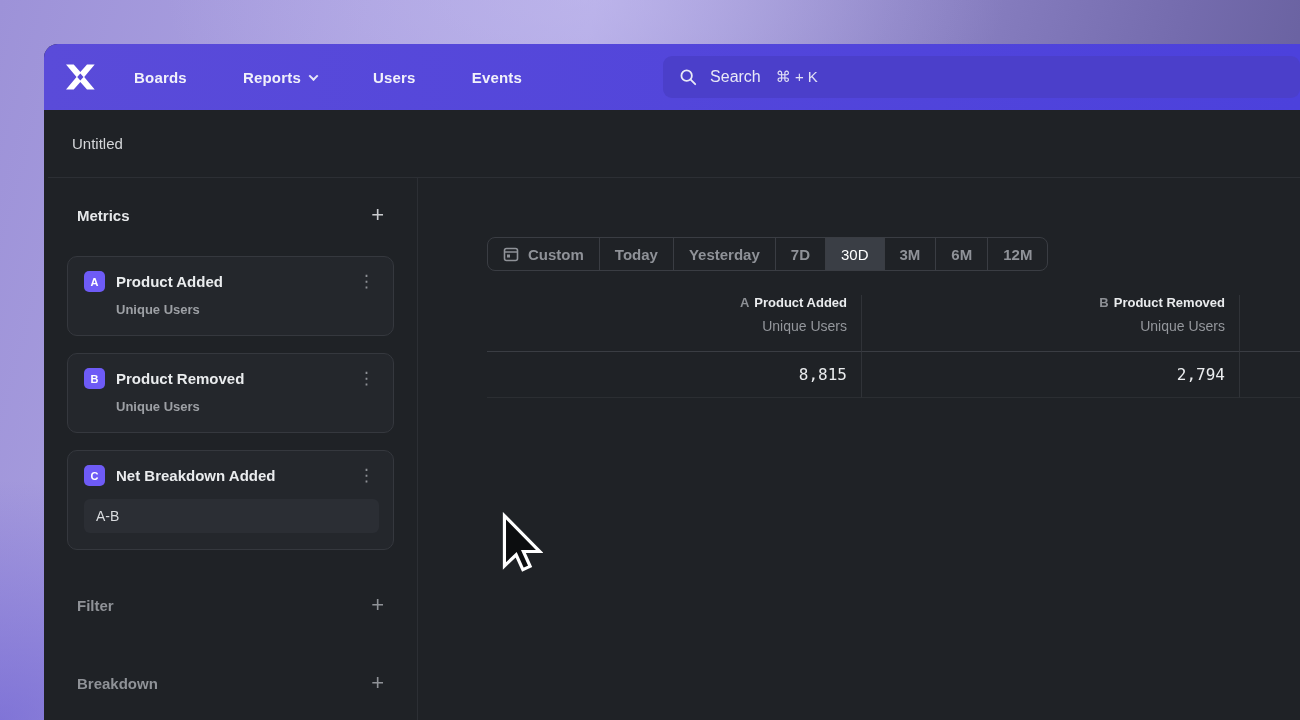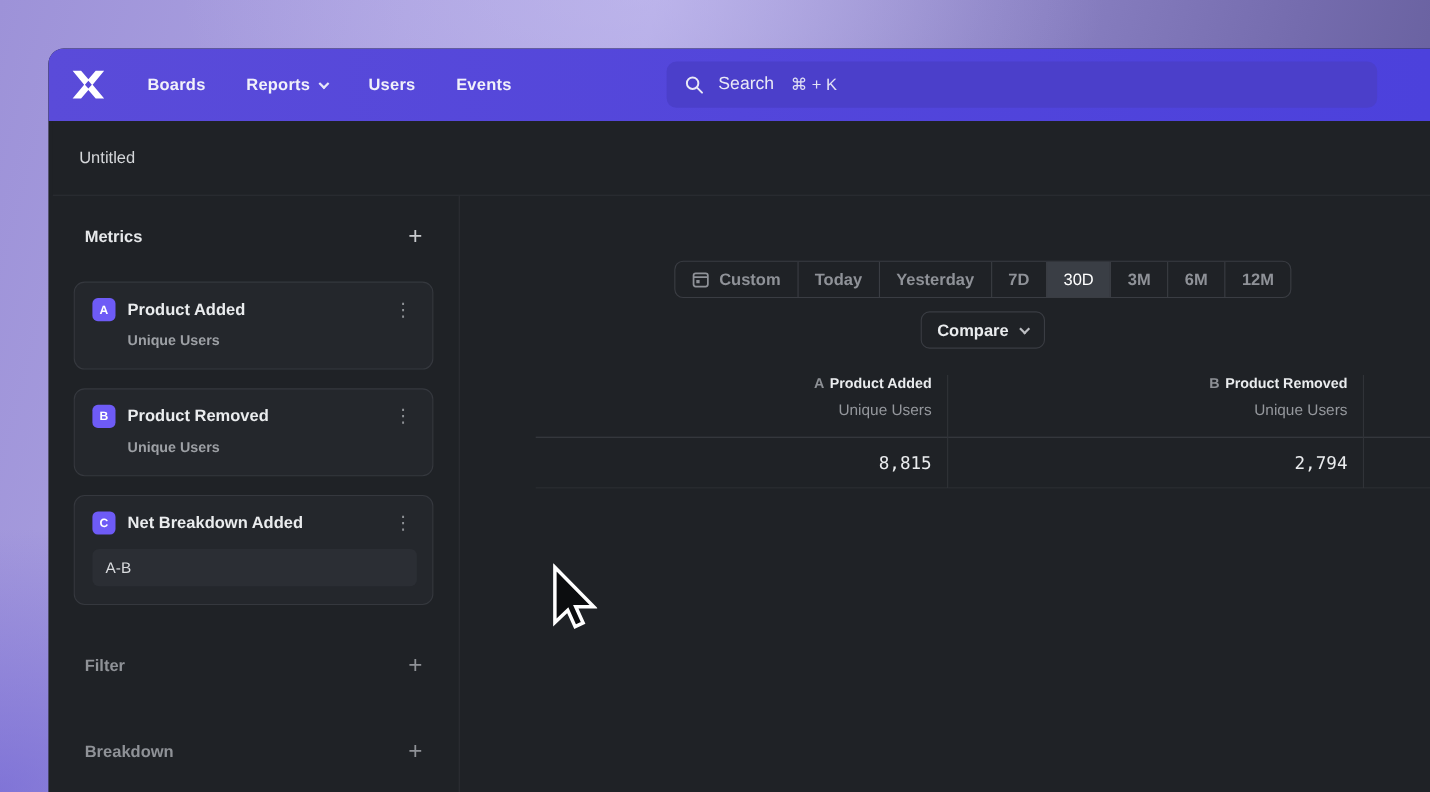--- a/index.html
+++ b/index.html
@@ -18,21 +18,21 @@
     background:#1f2226; border-top-left-radius:14px; overflow:hidden;
   }
 
   
   .nav {
     position:absolute; top:0; left:0; right:0; height:66px;
     background:linear-gradient(90deg,#5a4bd9 0%,#4c41dc 100%);
     display:flex; align-items:center; padding-left:18px;
   }
   .logo { width:36px; height:28px; margin-right:36px; flex:none; }
-  .nav-items { display:flex; gap:37px; align-items:center; }
+  .nav-items { display:flex; gap:56px; align-items:center; }
   .nav-item { color:#f1f1fa; font-size:15px; font-weight:700; letter-spacing:.2px;
               display:flex; align-items:center; gap:9px; cursor:default; white-space:nowrap; }
   .chev { width:7px; height:7px; border-right:2px solid #e7e6f8; border-bottom:2px solid #e7e6f8;
           transform:rotate(45deg) translate(-1px,-1px); display:inline-block; }
   .search {
     margin-left:141px; width:646px; height:42px; background:#4b3fca; border-radius:9px;
     display:flex; align-items:center; padding:0 16px; gap:13px; cursor:text;
   }
   .search-txt { color:#e9e9f6; font-size:16px; }
   .search-kbd { color:#e2e1f5; font-size:15px; margin-left:2px; }
@@ -63,21 +63,21 @@
   .badge { width:21px; height:21px; border-radius:5px; background:#6e5bf6; color:#fff;
            font-size:11px; font-weight:700; display:flex; align-items:center; justify-content:center; flex:none; }
   .card-title { margin-left:11px; color:#eaecee; font-size:15px; font-weight:700; flex:1; }
   .kebab { color:#8d9095; font-size:17px; line-height:1; padding:0 4px; cursor:pointer; }
   .card-sub { margin:10px 0 2px 32px; color:#9da0a5; font-size:13px; font-weight:700; }
   .formula { margin-top:13px; background:#2b2e34; border-radius:6px; padding:9px 12px;
              color:#d9dbde; font-size:14px; cursor:text; }
 
   
   .main { flex:1; padding:59px 0 0 69px; position:relative; min-width:0; }
-  .controls { display:flex; gap:12px; align-items:center;flex-direction:column; }
+  .controls { display:flex; gap:12px; align-items:center; }
   .range-tabs { display:flex; border:1px solid #3a3d43; border-radius:8px; overflow:hidden; height:34px; }
   .range-tab { display:flex; align-items:center; gap:9px; padding:0 15px; font-size:15px;
                color:#8f9298; font-weight:600; border-left:1px solid #3a3d43; cursor:pointer; white-space:nowrap; }
   .range-tab:first-child { border-left:none; }
   .range-tab.selected { background:#3a3e45; color:#ffffff; font-weight:400; }
   .compare { height:34px; border:1px solid #3a3d43; border-radius:8px; display:flex;
              align-items:center; gap:11px; padding:0 14px; color:#eaecee; font-weight:700;
              font-size:15px; cursor:pointer; }
   .compare .chev { border-color:#bcbec2; }
 
@@ -207,24 +207,20 @@
           <div class="range-tab">
             <span>3M</span>
           </div>
           <div class="range-tab">
             <span>6M</span>
           </div>
           <div class="range-tab">
             <span>12M</span>
           </div>
         </div>
-        <div class="compare">
-          <span>Compare</span>
-          <span class="chev"></span>
-        </div>
       </div>
 
       <div class="results">
         <div class="res-head div">
           <div class="res-name">
             <span class="res-prefix">A</span><span>Product Added</span>
           </div>
           <div class="res-sub">Unique Users</div>
         </div>
         <div class="res-head div">

